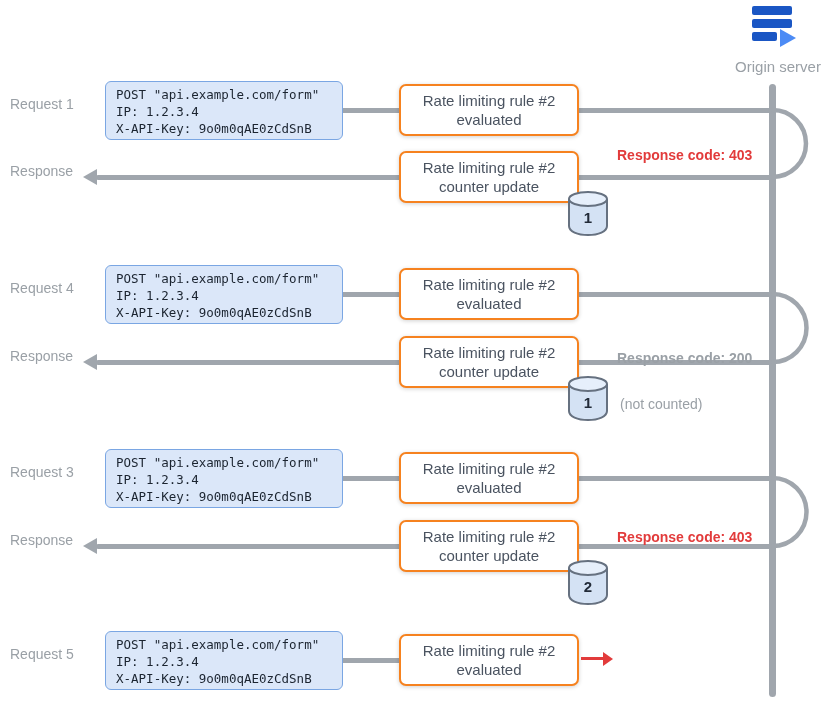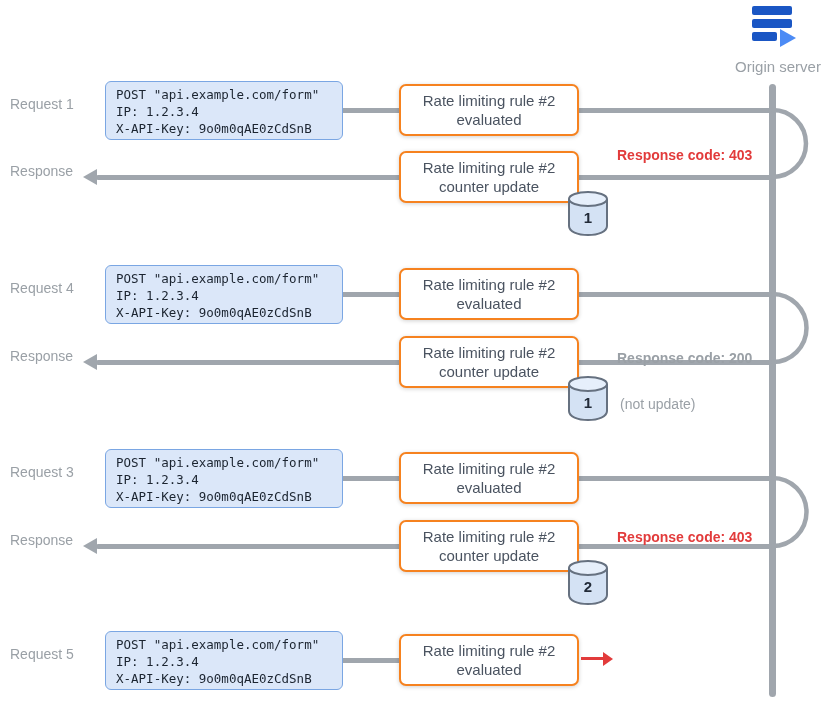--- a/index.html
+++ b/index.html
@@ -237,19 +237,19 @@
   <div class="cyl" style="top:559px">
     <svg width="48" height="46" viewBox="0 0 48 46">
       <path d="M5 9 v27 c0 5.5 8.5 9 19 9 s19 -3.5 19 -9 V9" fill="#d4e2f4" stroke="#667180" stroke-width="2"></path>
       <ellipse cx="24" cy="9" rx="19" ry="7" fill="#e6effb" stroke="#667180" stroke-width="2"></ellipse>
       <text x="24" y="33" text-anchor="middle" font-size="15" font-weight="bold" fill="#222b38">2</text>
     </svg>
   </div>
 
   <div class="ann" style="top:147px">Response code: 403</div>
   <div class="ann gray" style="top:350px">Response code: 200</div>
-  <div class="ann gray note" style="top:396px">(not update)</div>
+  <div class="ann gray note" style="top:396px">(not counted)</div>
   <div class="ann" style="top:529px">Response code: 403</div>
 
   <div class="red-line"></div>
   <div class="red-arrow"></div>
 
 </div>
 
 </body></html>

